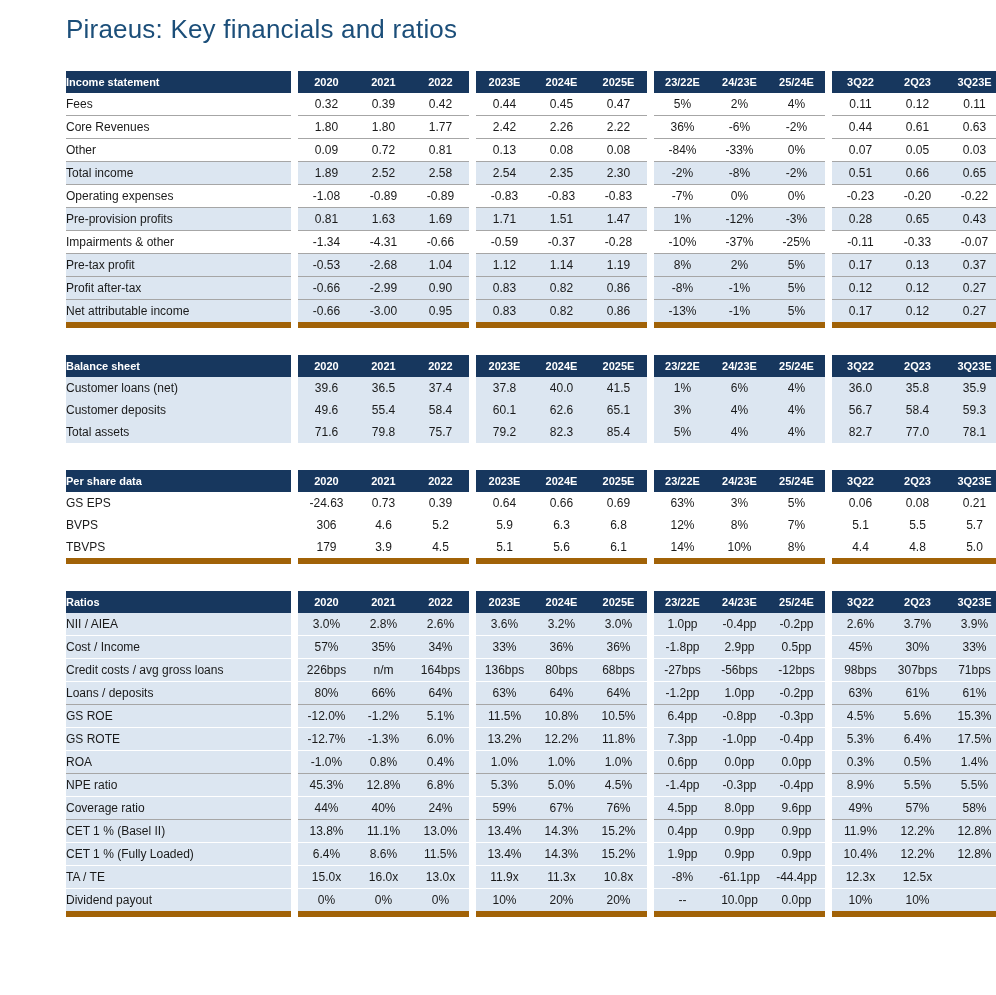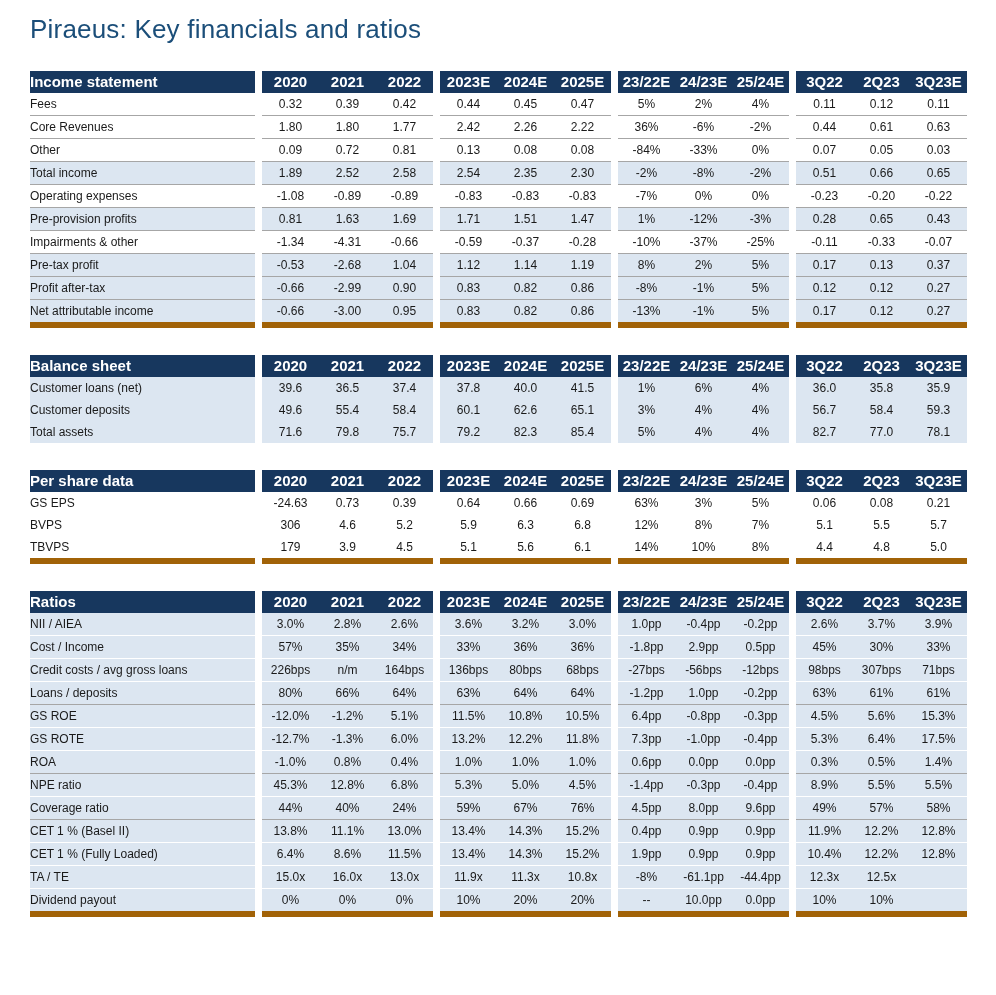--- a/index.html
+++ b/index.html
@@ -2,21 +2,21 @@
 <html><head>
 <meta charset="utf-8">
 <style>
   html,body { margin:0; padding:0; background:#ffffff; }
   body {
     width:996px; height:995px; overflow:hidden;
     font-family:"Liberation Sans", sans-serif;
     color:#1a1a1a;
     -webkit-font-smoothing:antialiased;
   }
-  .page { padding:10px 16px 0 30px; }
+  .page { padding:10px 16px 0 30px;margin-left:36px; }
   .title {
     color:#1b4e79;
     font-size:26px;
     font-weight:normal;
     letter-spacing:0.2px;
     margin:4px 0 26px 0;
   }
   table.fin {
     border-collapse:collapse;
     table-layout:fixed;
@@ -28,21 +28,21 @@
     height:22px;
     padding:0;
     line-height:22px;
     white-space:nowrap;
     overflow:hidden;
   }
   th.navy {
     background:#17375e;
     color:#ffffff;
     font-weight:bold;
-    font-size:15px;
+    font-size:11px;
   }
   th.label-head { text-align:left; padding-left:5px; }
   th.col-head  { text-align:center; }
   td.label { text-align:left; padding-left:5px; }
   td.val   { text-align:center; }
   td.spacer, th.spacer { background:#ffffff; }
   tr.shaded td.cell { background:#dce6f1; }
   tr.sep-gray  td.cell { border-top:1px solid #a6a6a6; }
   tr.sep-white td.cell { border-top:1px solid #ffffff; }
   tr.last td.cell { border-bottom:6px solid #a16207; }

